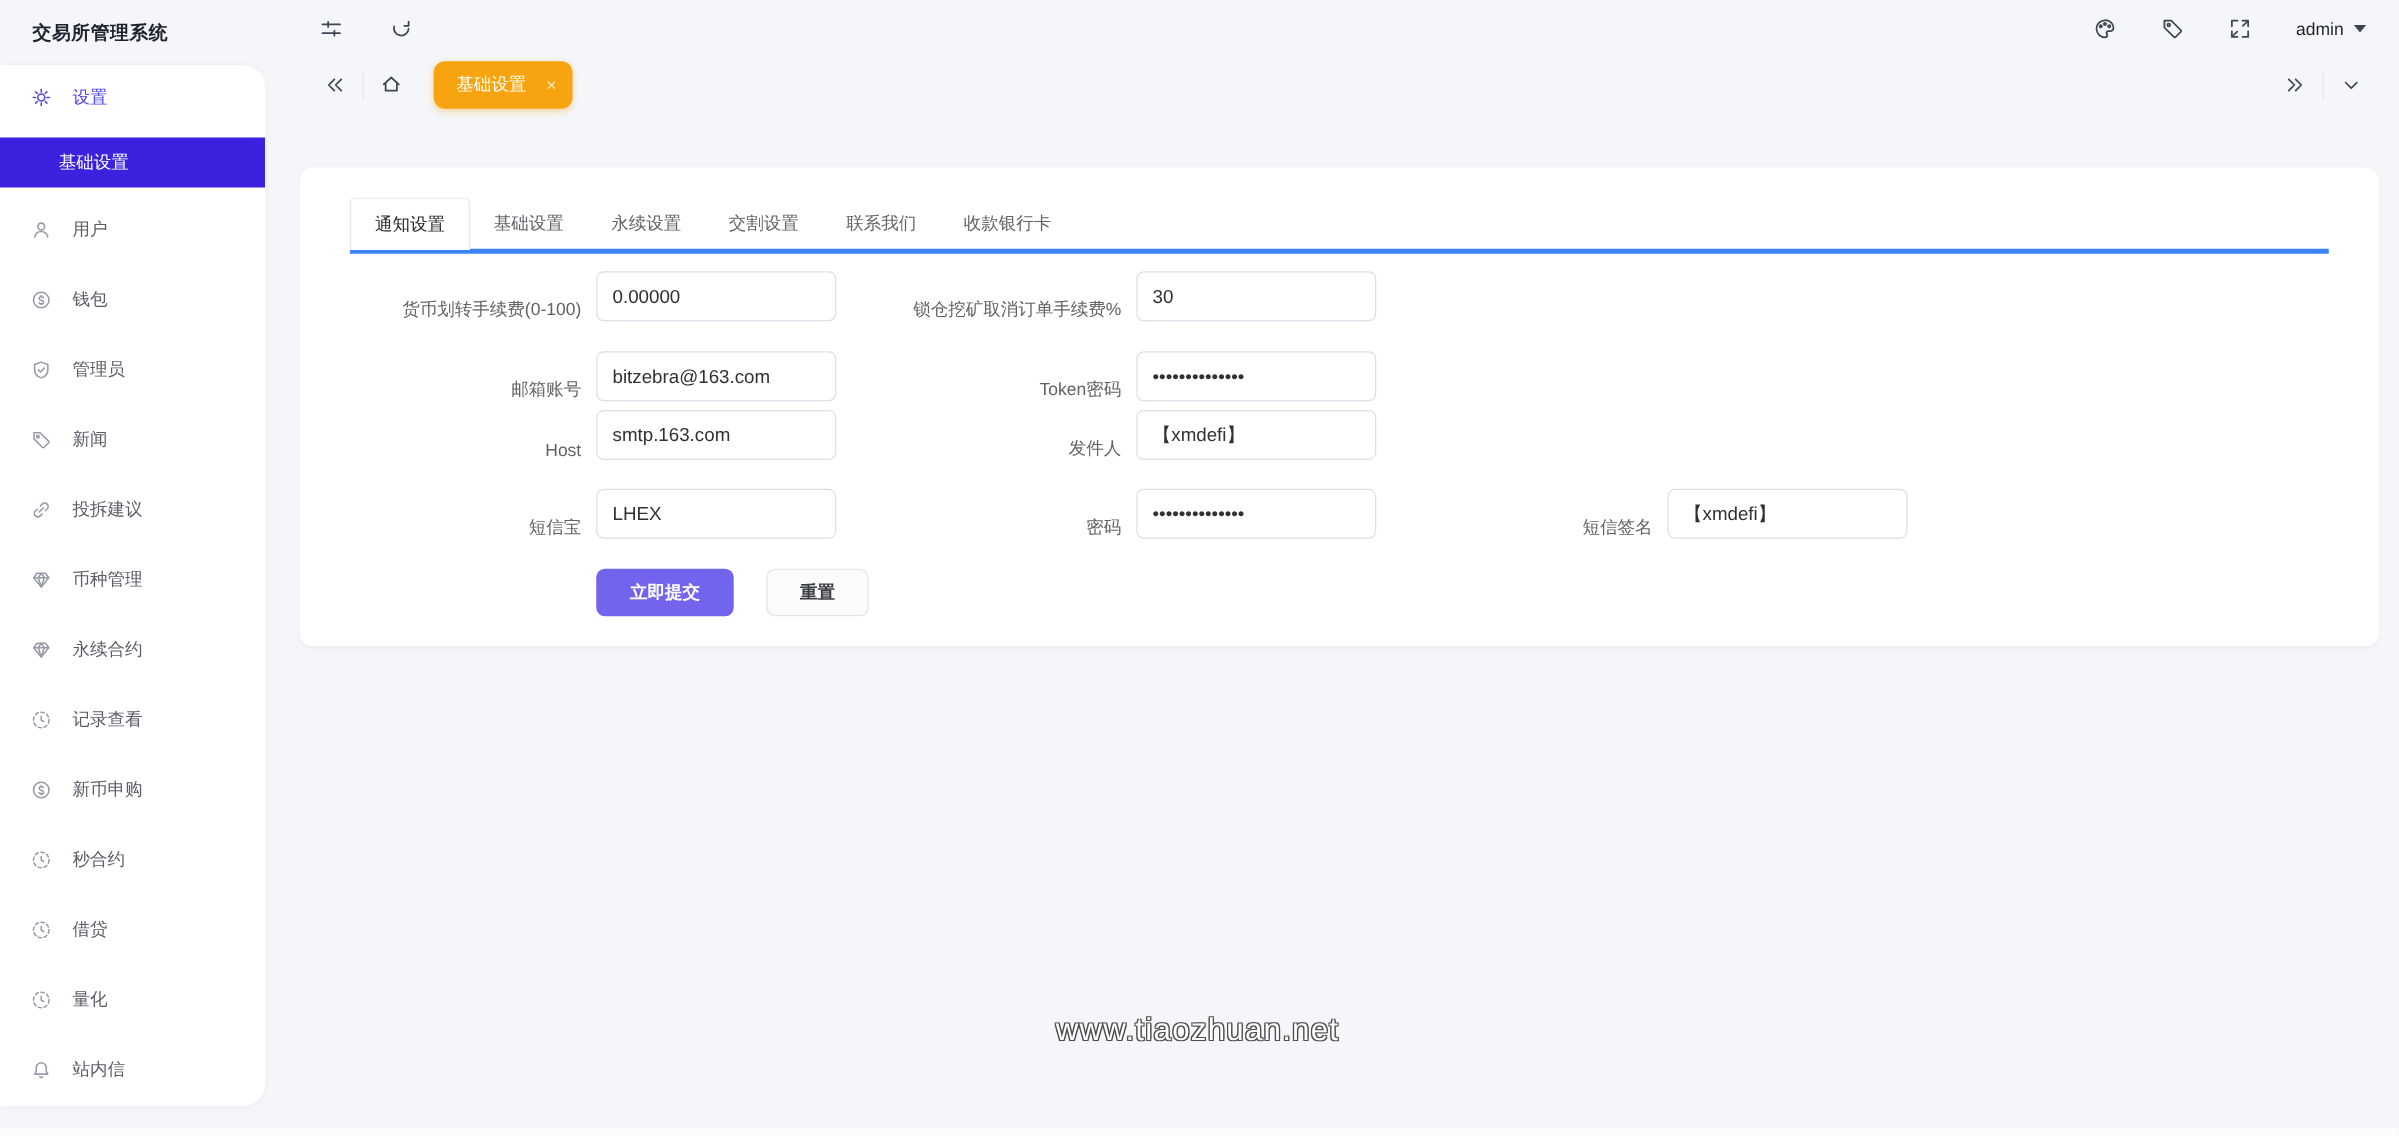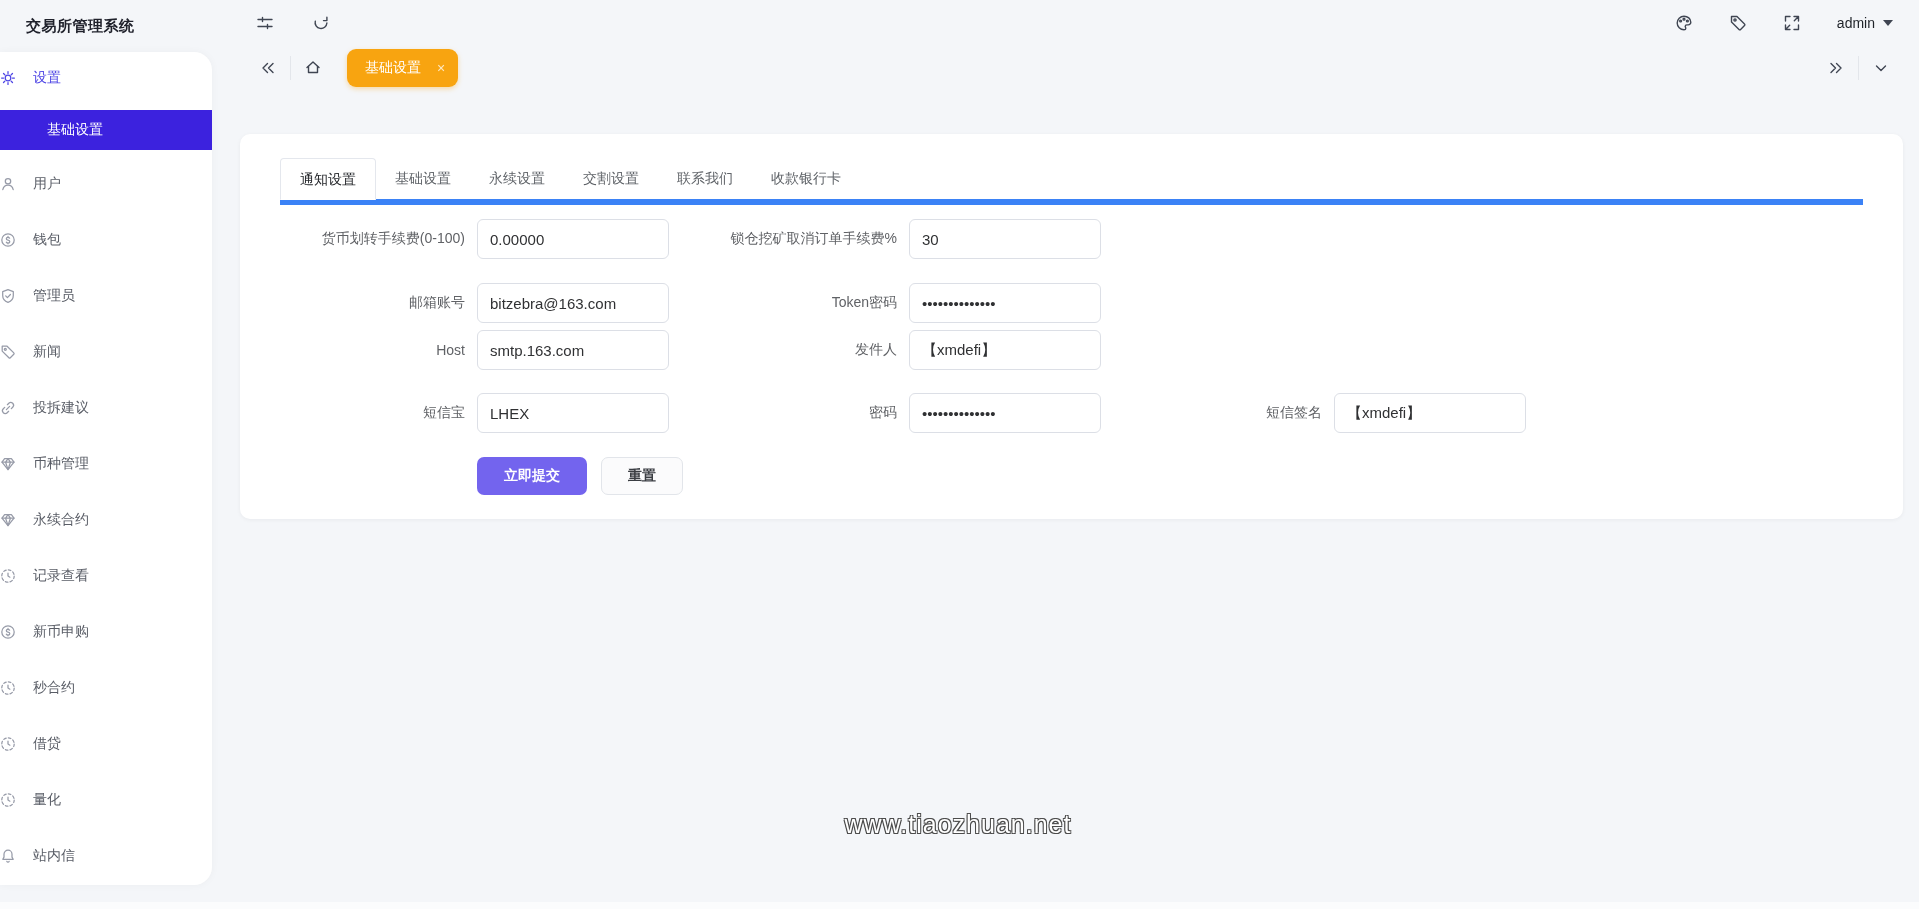--- a/index.html
+++ b/index.html
@@ -9,21 +9,21 @@
     font-family:"Liberation Sans","DejaVu Sans",sans-serif;
   }
   svg{display:block}
   .i16 svg{width:16px;height:16px;fill:none;stroke:currentColor;stroke-width:1.25;stroke-linecap:round;stroke-linejoin:round}
   .i18 svg{width:18px;height:18px;fill:none;stroke:currentColor;stroke-width:1.4;stroke-linecap:round;stroke-linejoin:round}
 
   
   .sidebar{position:absolute;left:0;top:0;width:212px;height:100%}
   .logo{height:52px;display:flex;align-items:center;padding-left:26px;font-size:15px;font-weight:bold;color:#20222c;letter-spacing:.5px}
   .menu-panel{position:absolute;top:52px;left:0;right:0;bottom:24px;background:#fff;border-radius:0 18px 18px 0;padding-top:2px;box-shadow:0 0 8px rgba(30,34,60,.04)}
-  .menu-item{height:48px;display:flex;align-items:center;gap:17px;font-size:14px;color:#595d66;cursor:pointer;margin-bottom:8px}
+  .menu-item{height:48px;display:flex;align-items:center;padding-left:25px;gap:17px;font-size:14px;color:#595d66;cursor:pointer;margin-bottom:8px}
   .menu-item .mi{color:#979ba8}
   .menu-item.root{color:#4f46e5}
   .menu-item.root .mi{color:#4f46e5}
   .submenu-item{height:40px;display:flex;align-items:center;padding-left:47px;font-size:14px;color:#fff;background:#3c22de;margin-bottom:10px;cursor:pointer}
 
   
   .content{position:absolute;left:220px;top:0;right:0;bottom:0}
   .topbar{height:46px;display:flex;align-items:center;padding:0 26px 0 36px}
   .tb-group{display:flex;align-items:center;gap:38px}
   .tb-right{margin-left:auto;display:flex;gap:36px}
@@ -33,33 +33,33 @@
 
   .tagbar{height:44px;display:flex;align-items:center;padding:0 16px 0 26px}
   .tag-ic{padding:0 13px;color:#3f4552;cursor:pointer}
   .divider{width:1px;height:24px;background:#e3e6eb}
   .tag-pill{height:38px;background:#f8a410;border-radius:9px;color:#fff;display:flex;align-items:center;gap:16px;padding:0 13px 0 18px;font-size:14px;margin-left:12px;cursor:pointer;box-shadow:0 2px 5px rgba(248,164,16,.35)}
   .tag-close{color:rgba(255,255,255,.75);font-size:14px;cursor:pointer}
   .tagbar-right{margin-left:auto;display:flex;align-items:center}
 
   
   .card{margin:44px 16px 0 20px;background:#fff;border-radius:10px;padding:24px 40px;box-shadow:0 1px 4px rgba(15,23,42,.05)}
-  .tabs{display:flex;border-bottom:6px solid #3b82f6}
+  .tabs{display:flex;border-bottom:4px solid #3b82f6}
   .tab{height:40px;line-height:40px;padding:0 19px;font-size:14px;color:#5f6368;cursor:pointer}
   .tab.active{border:1px solid #e4e7ed;border-bottom:1px solid #fff;margin-bottom:-1px;border-radius:4px 4px 0 0;color:#26282c;background:#fff}
 
   .form{padding-top:14px}
   .frow{display:flex}
   .mb1{margin-bottom:24px}.mb2{margin-bottom:7px}.mb3{margin-bottom:23px}.mb4{margin-bottom:24px}
-  .field{display:flex;align-items:center}
+  .field{display:flex;align-items:flex-end}
   .flabel{font-size:14px;color:#606266;text-align:right;padding-right:12px;white-space:nowrap}
   .w1{width:185px}.w2{width:228px}.w3{width:221px}
   .fin{width:166px;height:38px;border:1px solid #dcdfe6;border-radius:6px;padding:0 12px;font-size:15px;color:#303133;outline:none;background:#fff;font-family:inherit}
 
-  .actions{display:flex;gap:14px;margin-left:197px}
+  .actions{display:flex;gap:26px;margin-left:197px}
   .btn-primary{height:38px;padding:0 27px;background:#7364ee;color:#fff;border:none;border-radius:7px;font-size:14px;font-weight:bold;cursor:pointer;font-family:inherit}
   .btn-plain{height:38px;padding:0 26px;background:#fbfbfc;color:#3a3d42;border:1px solid #e2e5ea;border-radius:7px;font-size:14px;font-weight:bold;cursor:pointer;font-family:Liberation Sans, sans-serif}
 
   .watermark{position:absolute;left:958px;top:810px;transform:translateX(-50%);font-size:25px;font-weight:normal;color:#fff;letter-spacing:1px;
     text-shadow:-1px -1px 0 #4c4c4c,1px -1px 0 #4c4c4c,-1px 1px 0 #4c4c4c,1px 1px 0 #4c4c4c;pointer-events:none}
   .bottom-strip{position:absolute;left:0;bottom:0;width:100%;height:7px;background:#fbfcfd}
 </style>
 </head>
 <body>
 

